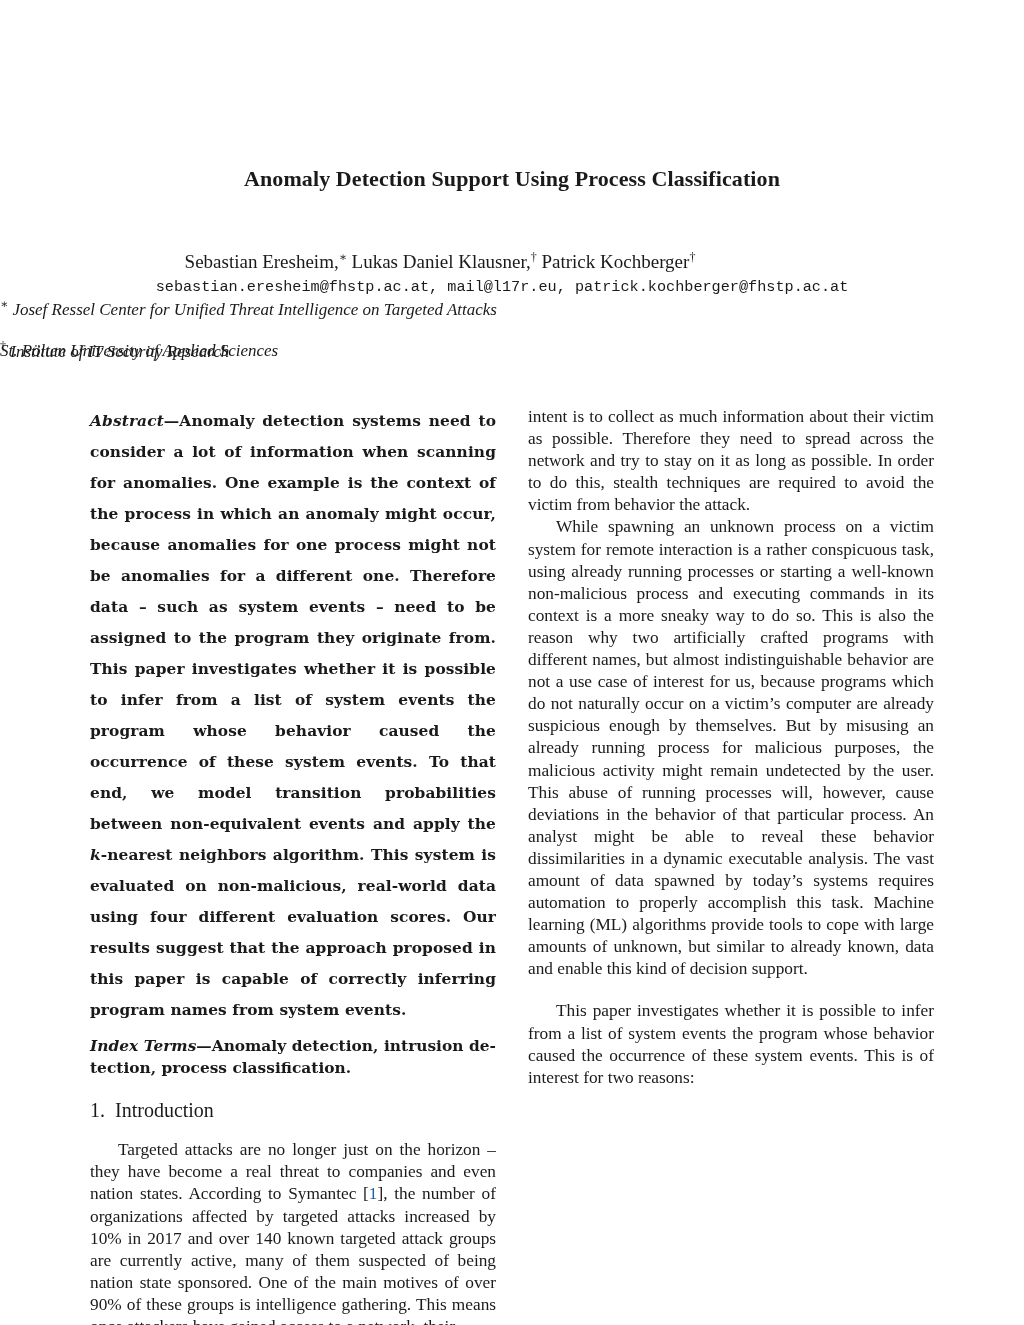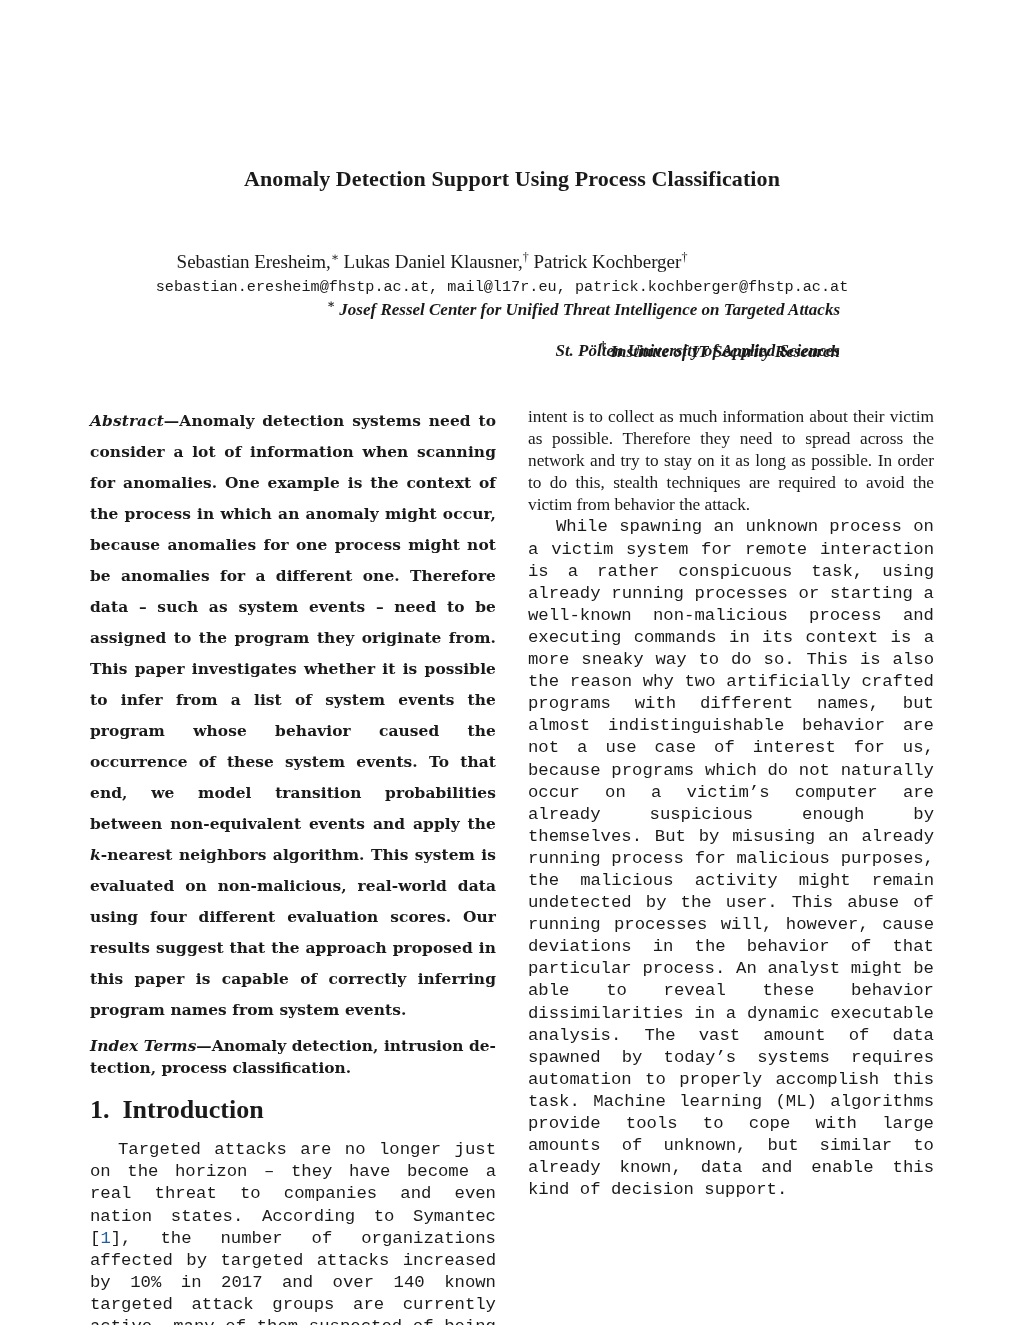--- a/index.html
+++ b/index.html
@@ -8,45 +8,46 @@
     font-family: "Liberation Serif", "DejaVu Serif", serif;
     color: #1a1a1a;
   }
   .title {
     position: absolute; top: 166px; left: 0; width: 1024px; text-align: center;
     font-size: 22px; font-weight: bold; letter-spacing: 0.1px;
   }
   .authors {
     position: absolute; top: 250px; left: 0; width: 864px; text-align: center;
     font-size: 19px;
+    padding-left: 8px;
   }
   .authors sup { font-size: 12px; }
   .emails {
     position: absolute; top: 278px; left: 0; width: 1004px; text-align: center;
     font-family: "Liberation Mono", "DejaVu Sans Mono", monospace; font-size: 15.2px;
   }
   .affil {
-    position: absolute; left: 0; width: 840px; text-align: right;
-    font-style: italic; font-size: 17px; font-weight: bold;
+    position: absolute; left: 0; width: 840px; text-align: left;
+    font-style: italic; font-size: 17px;
   }
   .affil sup { font-size: 12px; font-style: normal; }
   .col {
     position: absolute; top: 406px; width: 406px;
     font-size: 17.3px; line-height: 22.1px; text-align: justify;
     hyphens: manual;
   }
   .col.left { left: 90px; }
   .col.right { left: 528px; }
   .col p { margin: 0; }
   .abstract { font-weight: bold; font-family: "DejaVu Serif", serif; font-size: 15.4px; line-height: 31px; letter-spacing: 0.1px; }
   .abstract .lead { font-style: italic; }
   .indexterms { margin-top: 9px !important; font-weight: bold; font-family: "DejaVu Serif", serif; font-size: 15.4px; line-height: 22.1px; }
   .indexterms .lead { font-style: italic; }
-  .section-heading { font-size: 26px; font-weight: bold; margin: 20px 0 18px 0 !important; }
-  .indent { text-indent: 28px; font-family: Liberation Mono, monospace; }
+  .section-heading { font-size: 20px; font-weight: normal; margin: 20px 0 18px 0 !important; }
+  .indent { text-indent: 28px; }
   .cite { color: #1f5fa0; }
   .gap { margin-top: 20px !important; }
 </style>
 </head>
 <body>
 
 <div class="title">Anomaly Detection Support Using Process Classification</div>
 
 <div class="authors">
   <span>Sebastian Eresheim,</span><sup>∗</sup>
@@ -74,13 +75,14 @@
   <p class="indexterms"><span class="lead">Index Terms</span><span>—</span><span>Anomaly detection, intrusion de­tection, process classification.</span></p>
 
   <p class="section-heading"><span>1.</span>&nbsp;&nbsp;<span>Introduction</span></p>
 
   <p class="indent"><span>Targeted attacks are no longer just on the hori­zon – they have become a real threat to companies and even nation states. According to Symantec [</span><span class="cite">1</span><span>], the number of organizations affected by targeted attacks increased by 10% in 2017 and over 140 known targeted attack groups are currently active, many of them suspected of being nation state spon­sored. One of the main motives of over 90% of these groups is intelligence gathering. This means once attackers have gained access to a network, their</span></p>
 </div>
 
 <div class="col right">
   <p>intent is to collect as much information about their victim as possible. Therefore they need to spread across the network and try to stay on it as long as possible. In order to do this, stealth techniques are required to avoid the victim from behavior the attack.</p>
   <p class="indent">While spawning an unknown process on a victim system for remote interaction is a rather conspicuous task, using already running processes or starting a well-known non-malicious process and executing commands in its context is a more sneaky way to do so. This is also the reason why two artificially crafted programs with different names, but almost indistinguishable behavior are not a use case of interest for us, because programs which do not naturally occur on a victim’s computer are already suspicious enough by themselves. But by misusing an already running process for malicious purposes, the malicious activity might remain undetected by the user. This abuse of running processes will, however, cause deviations in the behavior of that particular process. An analyst might be able to reveal these behavior dissimilarities in a dynamic executable analysis. The vast amount of data spawned by today’s systems requires automation to properly accomplish this task. Machine learning (ML) algorithms provide tools to cope with large amounts of unknown, but similar to already known, data and enable this kind of decision support.</p>
+  <p class="indent gap">This paper investigates whether it is possible to infer from a list of system events the program whose behavior caused the occurrence of these sys­tem events. This is of interest for two reasons:</p>
 </div>
 
 </body></html>

